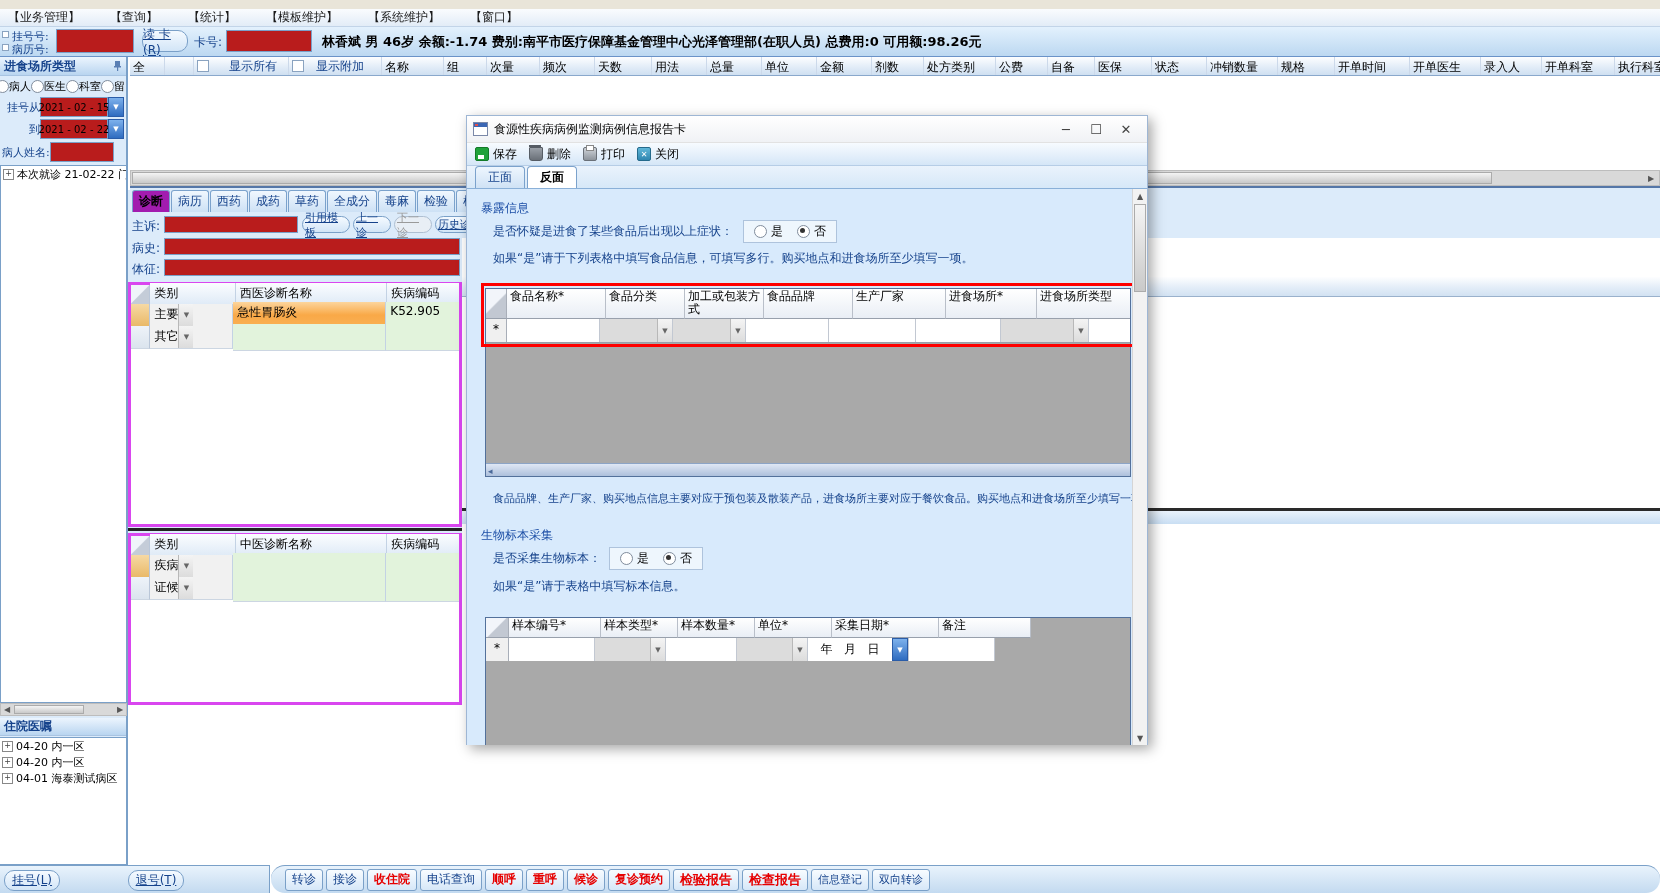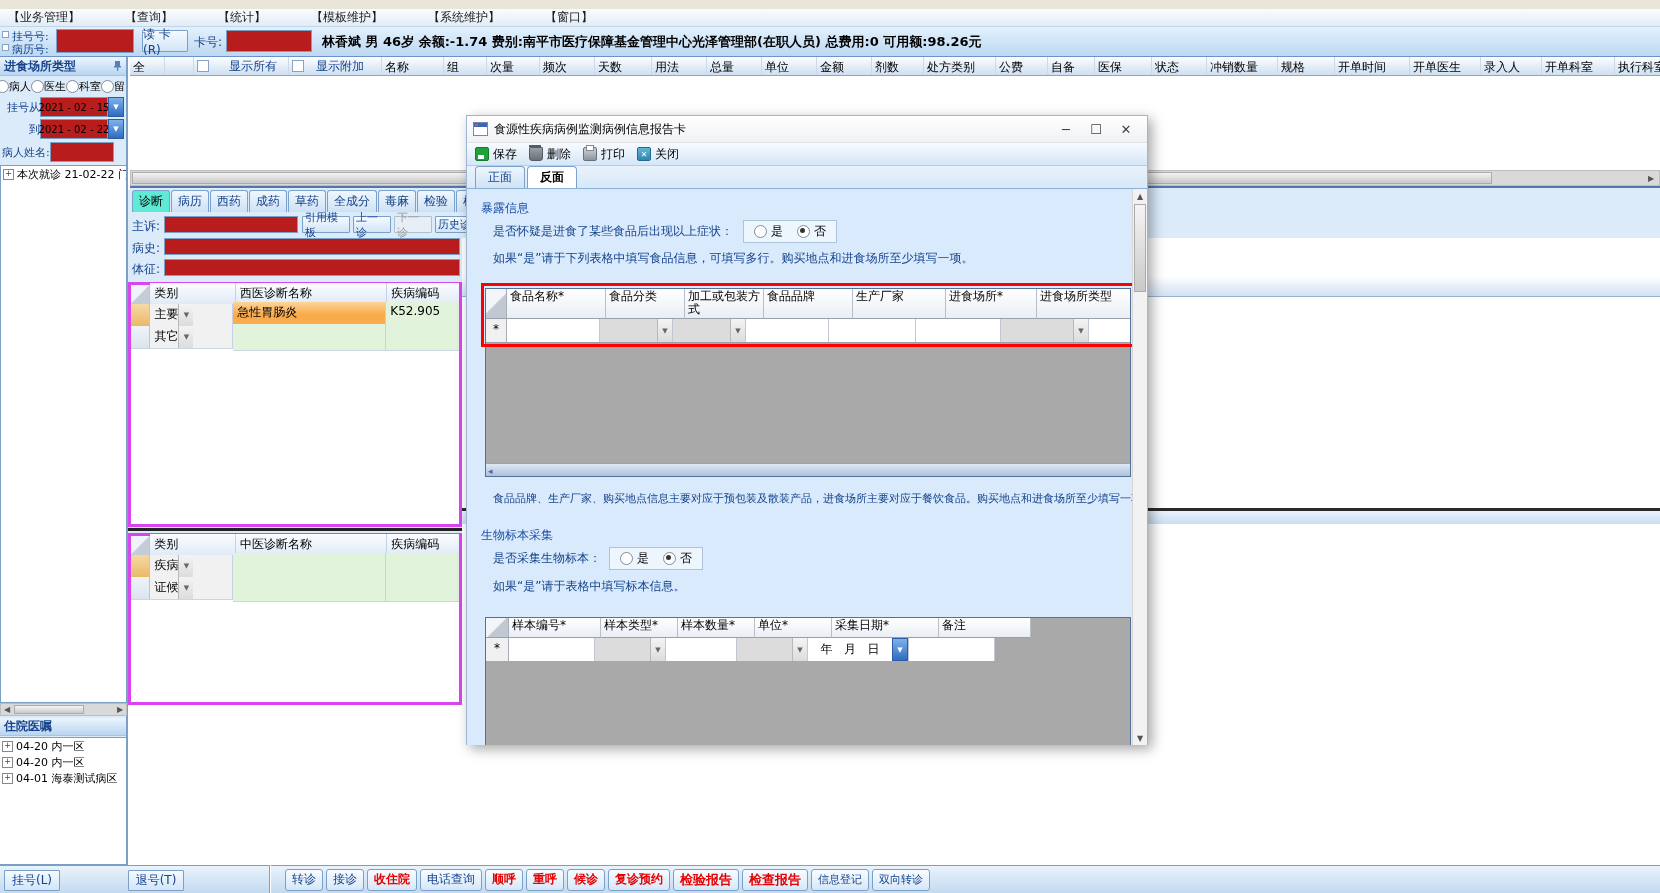--- a/index.html
+++ b/index.html
@@ -3,57 +3,57 @@
 <meta charset="utf-8">
 <style>
   html,body{margin:0;padding:0;background:#888;}
   .screen{position:relative;width:1660px;height:893px;overflow:hidden;background:#fff;
     font-family:"DejaVu Sans","Liberation Sans",sans-serif;font-size:12px;color:#000;}
   .a{position:absolute;box-sizing:border-box;}
   .flex{display:flex;align-items:center;}
   .navy{color:#15428b;}
   .grad-band{background:linear-gradient(#eaf3fc,#c9def3);}
   .grad-hdr{background:linear-gradient(#fdfeff,#e3edf8 55%,#d2e2f2);}
-  .grad-btn{background:linear-gradient(#f5faff,#d2e5f7);border:1px solid #7aa0c8;border-radius:1px;
-    color:#15428b;display:inline-flex;align-items:center;justify-content:center;}
+  .grad-btn{background:linear-gradient(#f5faff,#d2e5f7);border:1px solid #7aa0c8;border-radius:10px;
+    color:#15428b;display:inline-flex;align-items:center;justify-content:center;text-decoration:underline;}
   .inp{background:#b91c1c;border:1px solid #7aa0c8;}
   .cb{display:inline-block;width:10px;height:10px;border:1px solid #8aa3c0;background:#fff;flex:none;}
   .cb.checked{position:relative;}
   .cb.checked::after{content:"✓";position:absolute;left:0px;top:-3px;font-size:10px;color:#1c6f1c;font-weight:bold;}
   .radio{display:inline-block;width:11px;height:11px;border:1px solid #808c9c;border-radius:50%;background:#fff;flex:none;}
   .radio.sel{position:relative;}
   .radio.sel::after{content:"";position:absolute;left:2px;top:2px;width:5px;height:5px;border-radius:50%;background:#333;}
   .ddbtn{width:14px;height:100%;background:linear-gradient(#7db1ec,#2f6cc0);border:1px solid #2a5ca8;
     color:#fff;font-size:7px;display:flex;align-items:center;justify-content:center;flex:none;}
   .ddflat{width:14px;background:linear-gradient(#f4f4f4,#dcdcdc);border-left:1px solid #b8b8b8;color:#666;
     font-size:7px;display:flex;align-items:center;justify-content:center;flex:none;align-self:stretch;}
   
   .menubar{left:0;top:9px;width:1660px;height:18px;background:linear-gradient(#fafcfe,#e2ecf7);
-    border-bottom:1px solid #c2d4e8;display:flex;align-items:center;gap:45px;padding-left:8px;}
+    border-bottom:1px solid #c2d4e8;display:flex;align-items:center;gap:30px;padding-left:8px;}
   .menubar span{color:#1a1a1a;}
   
   .patientbar{left:0;top:27px;width:1660px;height:30px;background:linear-gradient(#e3f1fd,#bcd8f1);
     border-bottom:1px solid #6a93c8;}
   
   .ghead{left:130px;top:57px;width:1530px;height:19px;display:flex;overflow:hidden;
     background:linear-gradient(#fdfeff,#e0ebf7 60%,#cfe0f1);border-bottom:1px solid #89a8cc;}
   .gcell{flex:none;border-right:1px solid #ccd9ea;padding:2px 3px;white-space:nowrap;overflow:hidden;font-size:12px;}
   
   .sidebar{left:0;top:57px;width:128px;height:808px;background:#dcebfa;border-right:2px solid #7aa0c8;}
   .sidehdr{background:linear-gradient(#ecf5fe,#b9d5f0);border-bottom:1px solid #a8c4e2;height:18px;
     display:flex;align-items:center;padding:0 4px;font-weight:bold;}
   .treebox{background:#fff;border:1px solid #7aa0c8;}
   .plusbox{display:inline-block;width:9px;height:9px;border:1px solid #888;background:#fff;font-size:8px;
     line-height:7px;text-align:center;color:#444;flex:none;margin-right:3px;}
   .treeitem{display:flex;align-items:center;white-space:nowrap;overflow:hidden;font-size:11px;height:16px;padding-left:2px;}
   
   .tabpanel{left:128px;top:190px;width:334px;height:515px;background:#dcebfa;}
   .vtab{padding:2px 6px;border:1px solid #7ba2cc;border-bottom:none;border-radius:3px 3px 0 0;
     background:linear-gradient(#f0f7fe,#cde1f5);color:#15428b;margin-right:1px;font-size:12px;white-space:nowrap;}
-  .vtab.active{background:#5eead4;color:#000;font-weight:normal;}
+  .vtab.active{background:#a21caf;color:#000;font-weight:bold;}
   .mini-btn{height:17px;font-size:11px;padding:0 2px;}
   .mini-btn.dis{color:#9a9a9a;background:#e8eef5;border-color:#aebfd2;}
   .dtable{border:3px solid #d946ef;background:#fff;}
   .hcell{background:linear-gradient(#fbfdff,#dde9f6);border-right:1px solid #c3d2e4;border-bottom:1px solid #9ab1cc;
     padding:2px 4px;white-space:nowrap;overflow:hidden;}
   .corner{background:linear-gradient(135deg,#f0f4fa 48%,#c4ccd8 52%);border-right:1px solid #b9c6d8;border-bottom:1px solid #9ab1cc;}
   .selcol{background:linear-gradient(#eef3f9,#dbe4ee);border-right:1px solid #b9c6d8;border-bottom:1px solid #ccd6e2;}
   .selcol.cur{background:linear-gradient(#f6d9a4,#e9b968);}
   .combocell{background:#f1f1f1;border-right:1px solid #c3d2e4;border-bottom:1px solid #ccd6e2;display:flex;align-items:center;padding-left:4px;}
   .cellg{background:#e2f3dc;border-right:1px solid #c3d2e4;border-bottom:1px solid #ccd6e2;padding:2px 4px;}
@@ -330,21 +330,21 @@
         <span class="cellg" style="width:70px;height:100%;border-right:none;"></span>
       </div>
     </div>
   </div>
 
   <div class="a botbar" style="left:0;top:865px;width:270px;height:28px;border-right:1px solid #7aa0c8;">
     <span class="a grad-btn" style="left:4px;top:4px;width:56px;height:21px;font-size:12px;">挂号(L)</span>
     <span class="a grad-btn" style="left:128px;top:4px;width:56px;height:21px;font-size:12px;">退号(T)</span>
   </div>
 
-  <div class="a botbar flex" style="left:271px;top:865px;width:1389px;height:28px;padding-left:14px;">
+  <div class="a botbar flex" style="left:271px;top:865px;width:1389px;height:28px;padding-left:14px;border-radius:14px;">
     <span class="bt-btn blue">转诊</span>
     <span class="bt-btn blue">接诊</span>
     <span class="bt-btn red">收住院</span>
     <span class="bt-btn blue">电话查询</span>
     <span class="bt-btn red">顺呼</span>
     <span class="bt-btn red">重呼</span>
     <span class="bt-btn red">候诊</span>
     <span class="bt-btn red">复诊预约</span>
     <span class="bt-btn red" style="font-size:13px;">检验报告</span>
     <span class="bt-btn red" style="font-size:13px;">检查报告</span>

